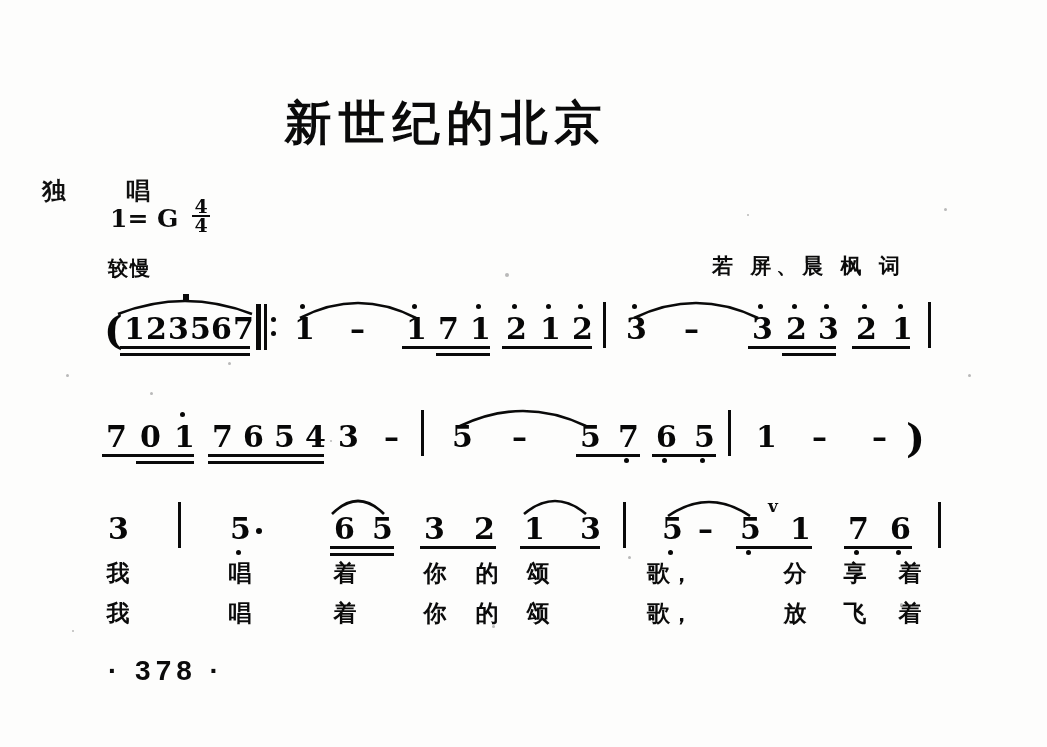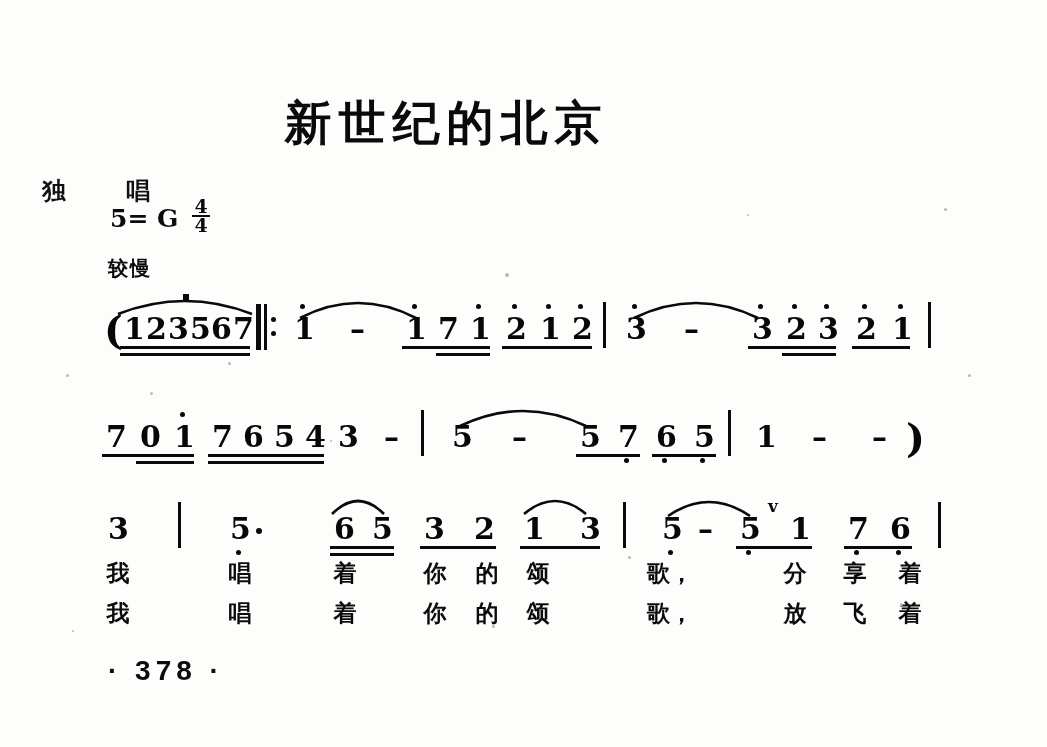--- a/index.html
+++ b/index.html
@@ -218,28 +218,29 @@
 </style>
 </head>
 <body>
 
 <div id="page">
 
   <div class="title">新世纪的北京</div>
   <div class="subtitle">独 唱</div>
 
   <div class="keysig">
-    <span>5= G</span>
+    <span>1= G</span>
     <span class="meter">
       <span class="num">4</span>
       <span class="den">4</span>
     </span>
   </div>
 
   <div class="tempo">较慢</div>
+  <div class="credits">若 屏、晨 枫 词</div>
 
   <div class="stave" id="stave-1">
       <div class="paren" style="left: 104px; top: 18px;">(</div>
       <div class="note" style="left: 124px; top: 22px;">1</div>
       <div class="note" style="left: 146px; top: 22px;">2</div>
       <div class="note" style="left: 168px; top: 22px;">3</div>
       <div class="note" style="left: 190px; top: 22px;">5</div>
       <div class="note" style="left: 211px; top: 22px;">6</div>
       <div class="note" style="left: 233px; top: 22px;">7</div>
       <div class="repeat-start" style="left: 256px; top: 12px;">

